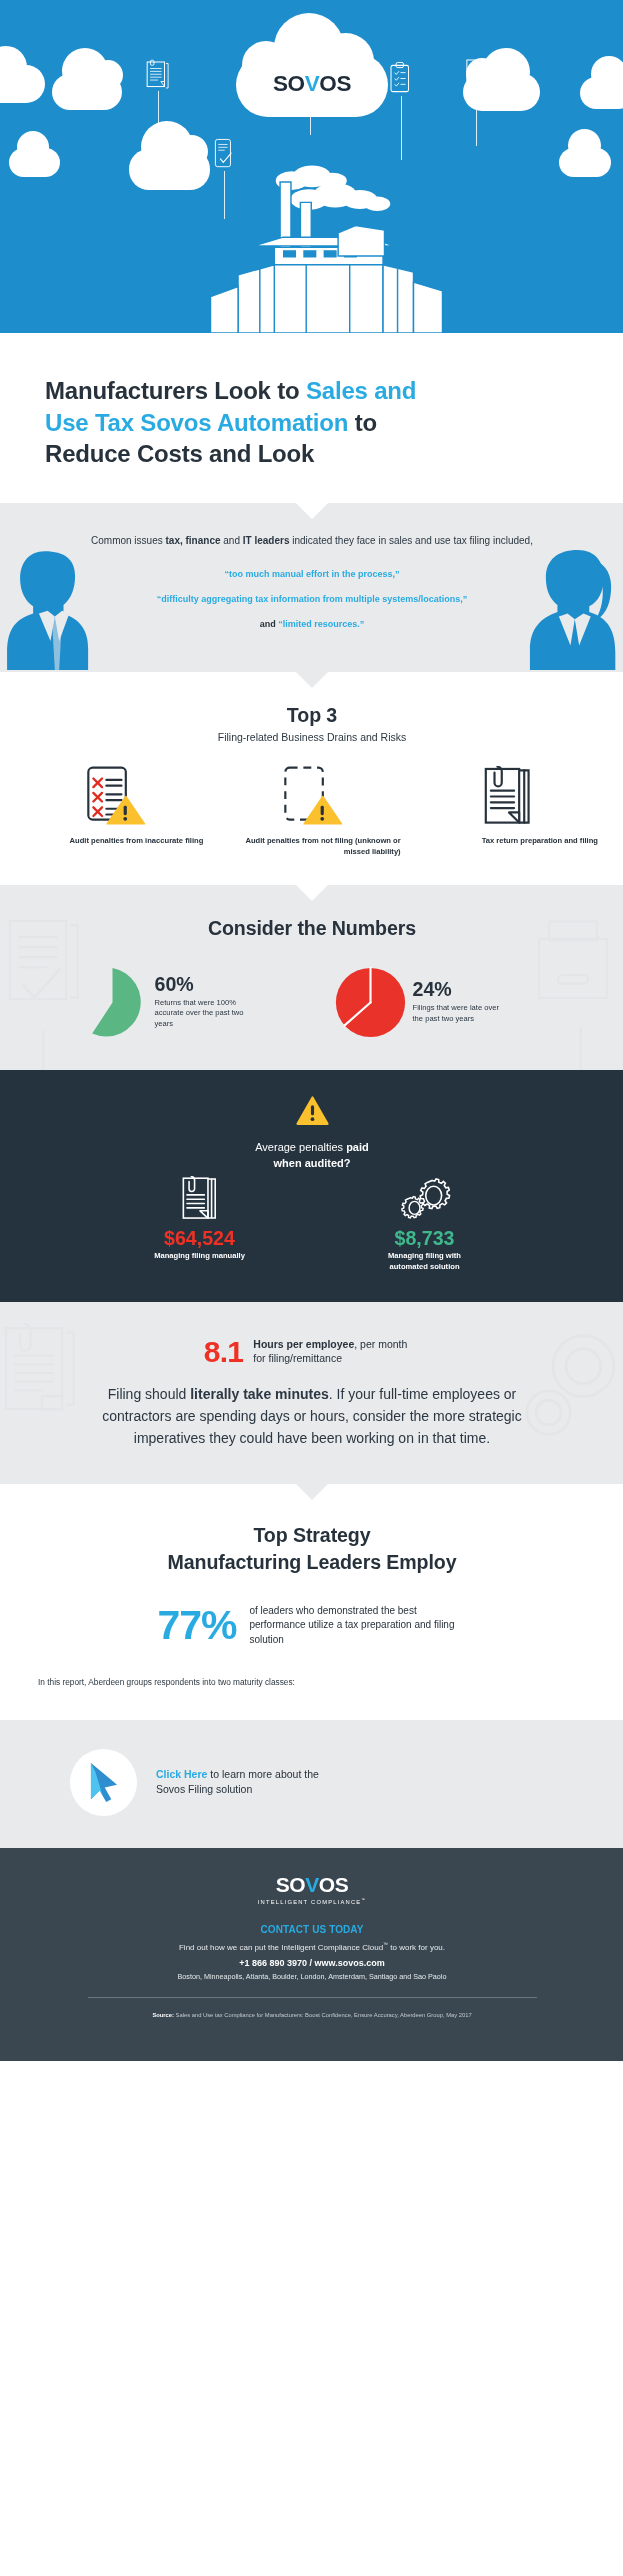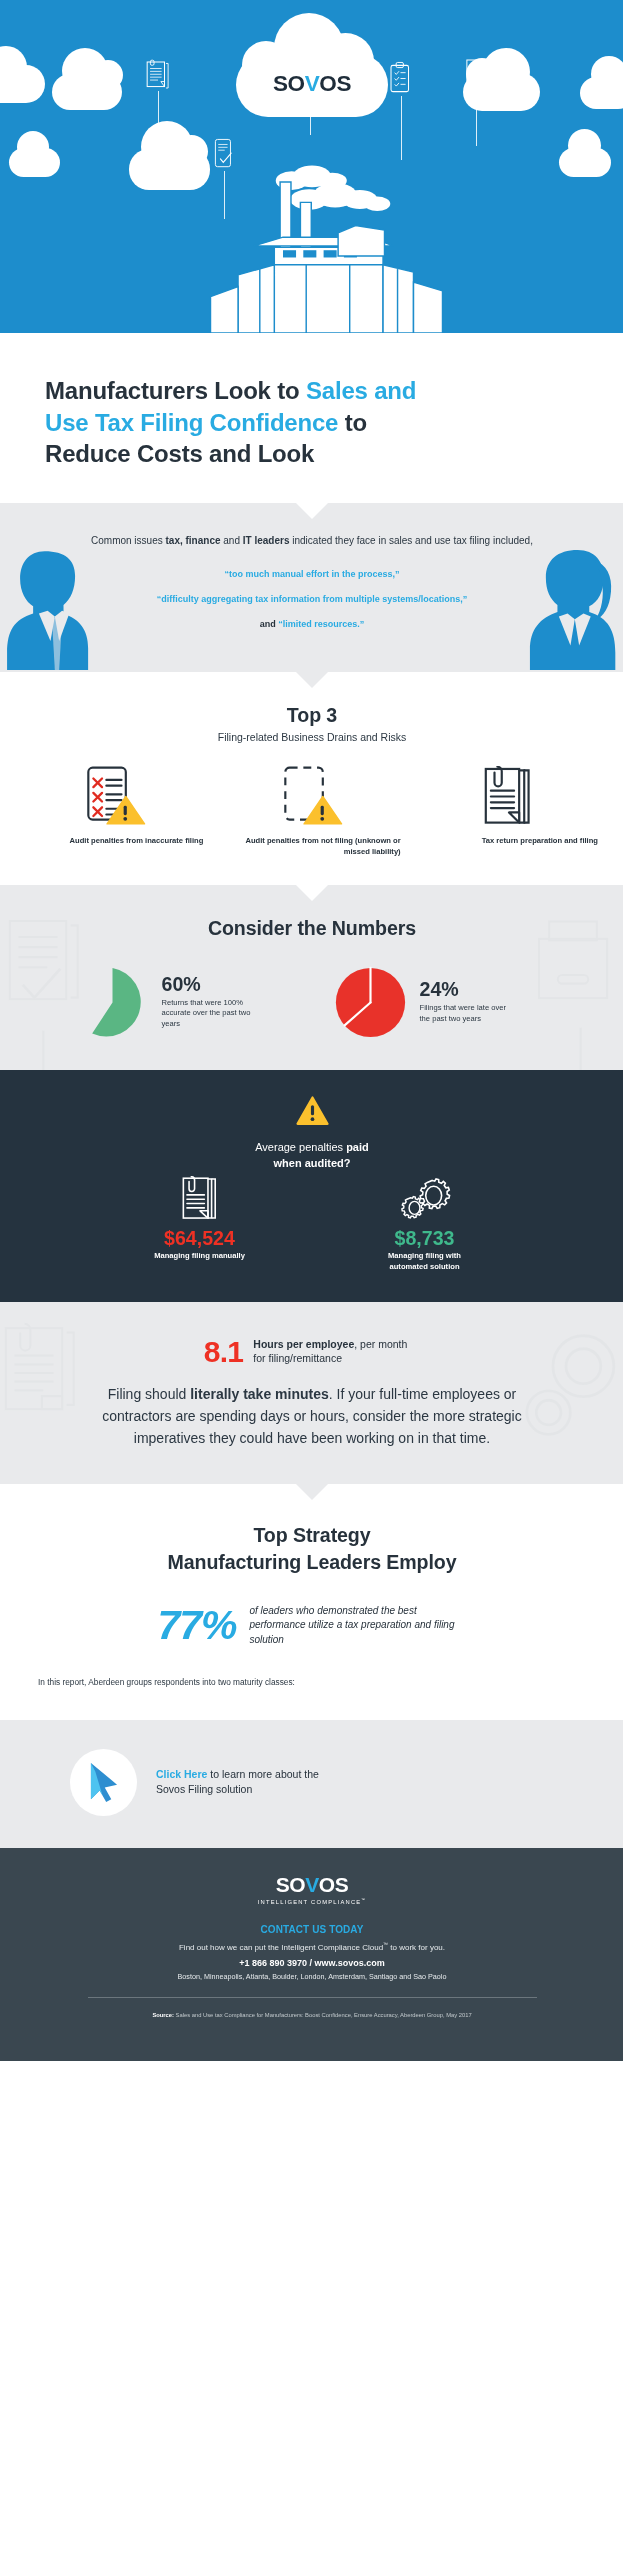--- a/index.html
+++ b/index.html
@@ -185,21 +185,21 @@
 
   
   .numbers { padding: 32px 0 30px 0; position: relative; }
   .numbers h2 { text-align: center; }
   .pies {
     display: flex;
     justify-content: center;
     gap: 41px;
     margin-top: 25px;
   }
-  .pie-row { display: flex; align-items: center; gap: 12px; width: 217px; }
+  .pie-row { display: flex; align-items: center; gap: 5px; width: 217px; }
   .pie-txt { }
   .pie-pct {
     font-family: "Liberation Sans Narrow", "Liberation Sans", sans-serif;
     font-size: 19.6px;
     font-weight: bold;
     color: #27323c;
     line-height: 1;
     margin-bottom: 2.9px;
   }
   .pie-cap {
@@ -289,21 +289,20 @@
     font-size: 19.6px;
     line-height: 1.34;
   }
   .strat-row {
     display: flex;
     align-items: center;
     justify-content: center;
     gap: 13px;
     margin-top: 29px;
     padding: 0 33px;
-    font-style: italic;
   }
   .strat-pct {
     font-family: "Liberation Sans Narrow", "Liberation Sans", sans-serif;
     font-size: 41px;
     font-weight: bold;
     color: #29abe2;
     line-height: .95;
     letter-spacing: -1.1px;
     flex: 0 0 auto;
   }
@@ -578,21 +577,21 @@
           <line x1="358" y1="182" x2="358" y2="270"></line>
         </g>
       </svg>
     </div>
   </div>
 
   <div class="sect white">
     <div class="title-block">
       <h1 class="main-title">
         <span>Manufacturers Look to </span><span class="hl">Sales and</span><br>
-        <span class="hl">Use Tax Filing Confidence</span><span> to</span><br>
+        <span class="hl">Use Tax Sovos Automation</span><span> to</span><br>
         <span>Reduce Costs and Look</span>
       </h1>
     </div>
   </div>
 
   <div class="sect gray quotes">
     <div class="notch from-white"></div>
 
     <div class="person left">
       <svg width="100" height="123" viewBox="0 0 138 170">

